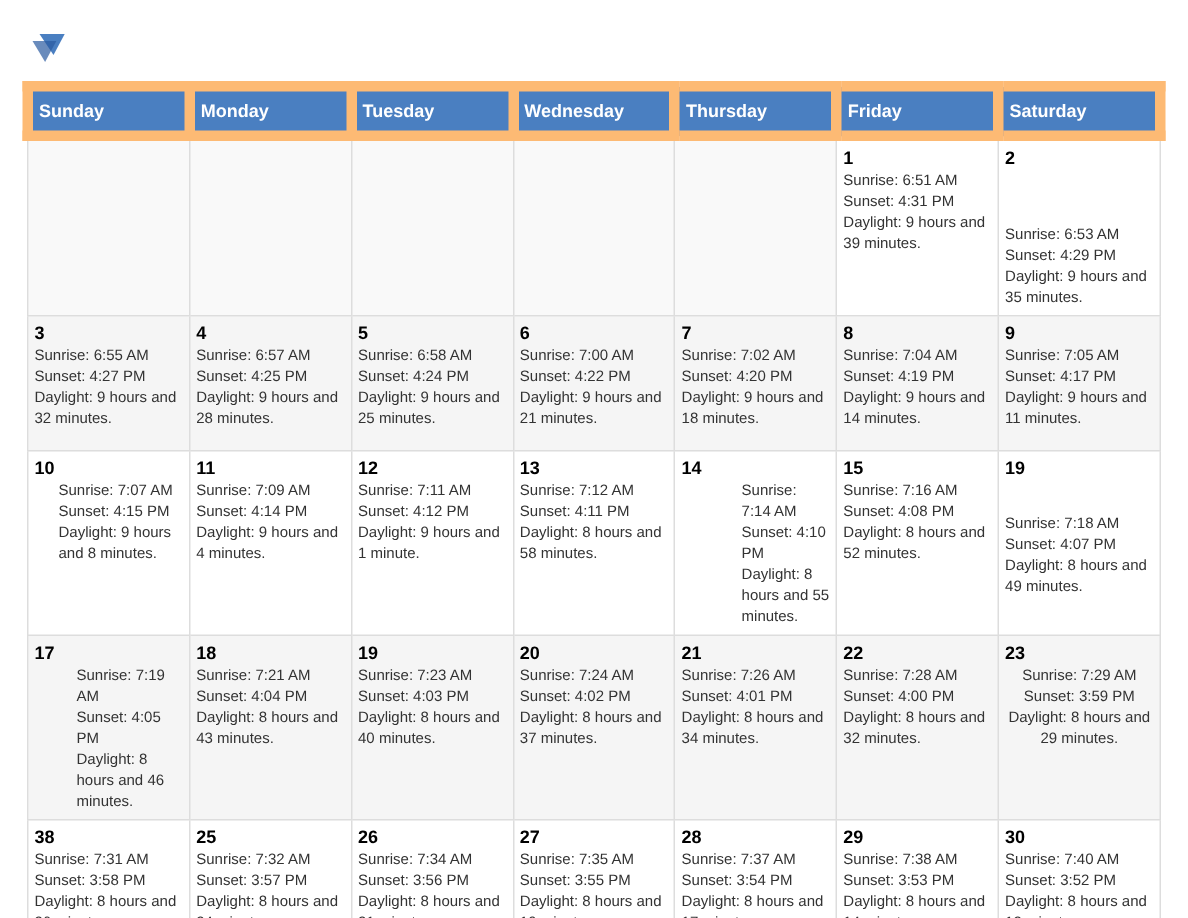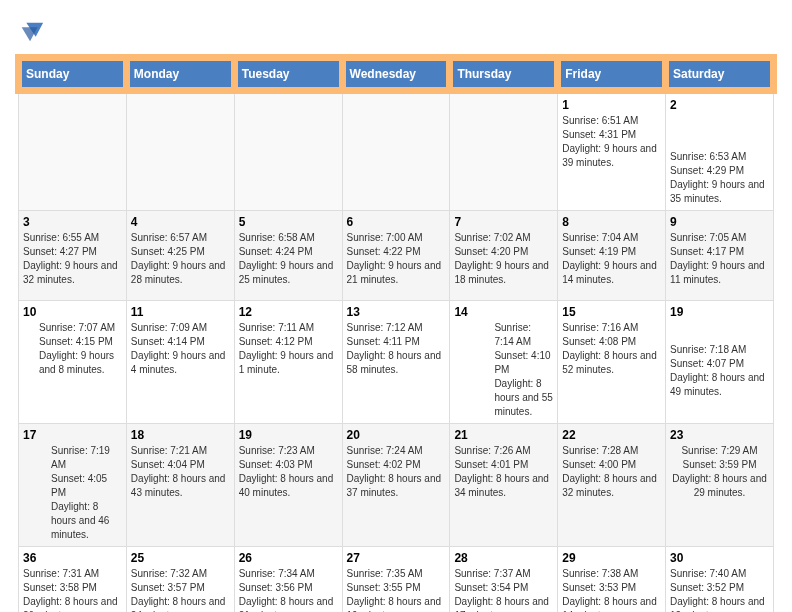--- a/index.html
+++ b/index.html
@@ -280,21 +280,21 @@
         </td>
         <td>
           <span class="day-number">23</span>
           <div class="day-info" style="white-space: pre-line; text-align: center;">Sunrise: 7:29 AM
 Sunset: 3:59 PM
 Daylight: 8 hours and 29 minutes.</div>
         </td>
       </tr>
       <tr class="week-row">
         <td>
-          <span class="day-number">36</span>
+          <span class="day-number">38</span>
           <div class="day-info" style="white-space: pre-line;">Sunrise: 7:31 AM
 Sunset: 3:58 PM
 Daylight: 8 hours and 26 minutes.</div>
         </td>
         <td>
           <span class="day-number">25</span>
           <div class="day-info" style="white-space: pre-line;">Sunrise: 7:32 AM
 Sunset: 3:57 PM
 Daylight: 8 hours and 24 minutes.</div>
         </td>

